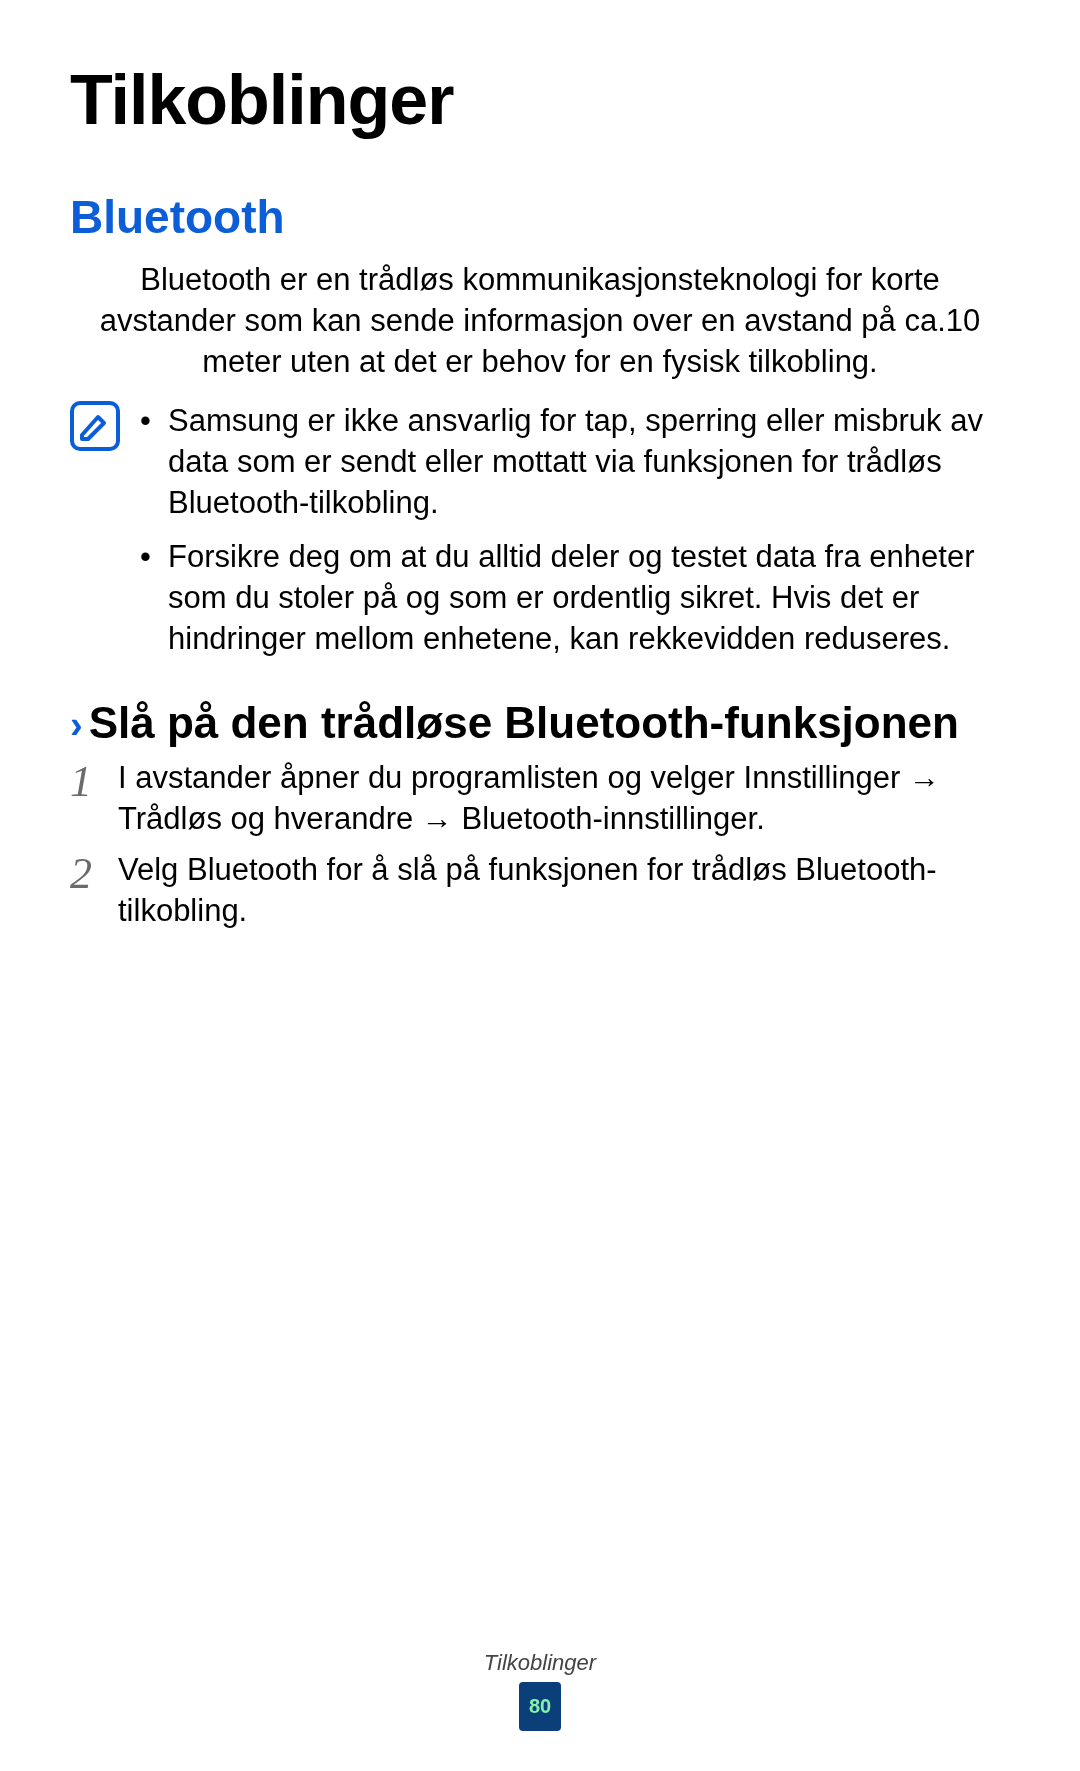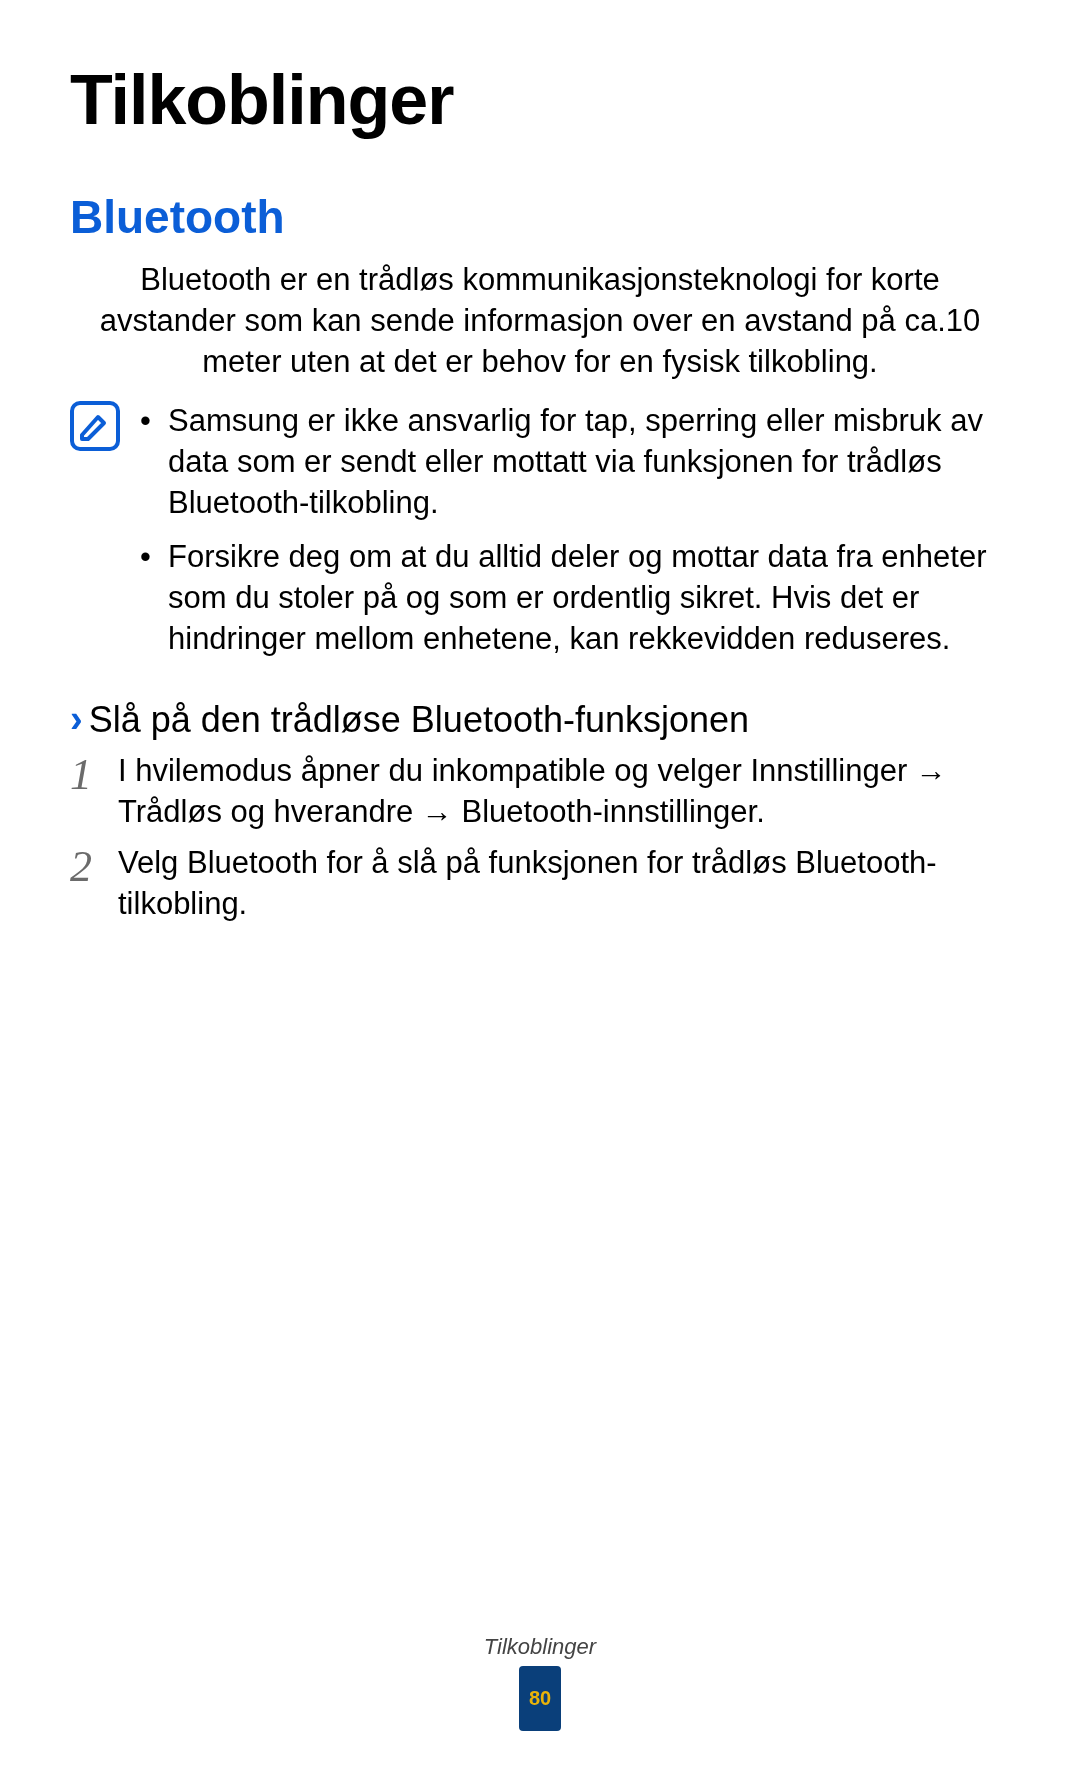--- a/index.html
+++ b/index.html
@@ -9,28 +9,28 @@
   .section-title { font-size: 46px; font-weight: 700; color: #0b5ed7; margin-bottom: 16px; }
   .body-text { font-size: 31px; line-height: 1.32; font-weight: 400; margin-bottom: 8px; text-align: center; }
   .note-block { display: flex; align-items: flex-start; margin-top: 18px; margin-bottom: 24px; justify-content: space-between; }
   .note-icon { width: 50px; height: 50px; flex: 0 0 auto; margin-right: 20px; border: 4px solid #0b5ed7; border-radius: 10px; position: relative; }
   .note-icon svg { position: absolute; inset: 0; }
   .note-list { flex: 1 1 auto; list-style: none; font-size: 31px; line-height: 1.32; }
   .note-list li { position: relative; padding-left: 28px; margin-bottom: 14px; }
   .note-list li::before { content: "•"; position: absolute; left: 0; top: 0; font-size: 31px; }
   .sub-heading { display: flex; align-items: baseline; margin-top: 20px; margin-bottom: 10px; }
   .sub-heading .chevron { color: #0b5ed7; font-size: 38px; font-weight: 700; margin-right: 6px; }
-  .sub-heading .sub-text { font-size: 36px; font-weight: 400; }
+  .sub-heading .sub-text { font-size: 44px; font-weight: 700; }
   .step { display: flex; align-items: flex-start; margin-bottom: 10px; }
   .step-num { font-family: Georgia, "Times New Roman", serif; font-style: italic; font-size: 44px; color: #6b6b6b; width: 48px; flex: 0 0 auto; line-height: 1; padding-top: 2px; }
   .step-body { font-size: 31px; line-height: 1.32; flex: 1 1 auto; }
   .step-body .arrow { font-family: Arial, sans-serif; }
   .footer { position: absolute; bottom: 40px; left: 0; right: 0; text-align: center; }
   .footer-label { font-style: italic; font-size: 22px; color: #444; margin-bottom: 6px; }
-  .footer-badge { display: inline-block; background: #0a3f7a; color: #eab308; font-size: 20px; font-weight: 700; padding: 21px 10px; border-radius: 4px; }
+  .footer-badge { display: inline-block; background: #0a3f7a; color: #86efac; font-size: 20px; font-weight: 700; padding: 13px 10px; border-radius: 4px; }
   b { font-weight: 400; }
 </style>
 </head>
 <body>
 
 <div class="page">
 
   <h1 class="page-title">Tilkoblinger</h1>
 
   <h2 class="section-title">Bluetooth</h2>
@@ -38,33 +38,33 @@
   <p class="body-text">Bluetooth er en trådløs kommunikasjonsteknologi for korte avstander som kan sende informasjon over en avstand på ca.10 meter uten at det er behov for en fysisk tilkobling.</p>
 
   <div class="note-block">
     <div class="note-icon">
       <svg viewBox="0 0 42 42">
         <path d="M8 30 L24 12 L30 18 L14 34 L8 34 Z" fill="none" stroke="#0b5ed7" stroke-width="4" stroke-linejoin="round" stroke-linecap="round"></path>
       </svg>
     </div>
     <ul class="note-list">
       <li>Samsung er ikke ansvarlig for tap, sperring eller misbruk av data som er sendt eller mottatt via funksjonen for trådløs Bluetooth-tilkobling.</li>
-      <li>Forsikre deg om at du alltid deler og mottar data fra enheter som du stoler på og som er ordentlig sikret. Hvis det er hindringer mellom enhetene, kan rekkevidden reduseres.</li>
+      <li>Forsikre deg om at du alltid deler og testet data fra enheter som du stoler på og som er ordentlig sikret. Hvis det er hindringer mellom enhetene, kan rekkevidden reduseres.</li>
     </ul>
   </div>
 
   <div class="sub-heading">
     <span class="chevron">›</span>
     <span class="sub-text">Slå på den trådløse Bluetooth-funksjonen</span>
   </div>
 
   <div class="step">
     <div class="step-num">1</div>
     <div class="step-body">
-      <span>I hvilemodus åpner du inkompatible og velger </span><b>Innstillinger</b><b class="arrow"> → </b><b>Trådløs og hverandre</b><b class="arrow"> → </b><b>Bluetooth-innstillinger</b><span>.</span>
+      <span>I avstander åpner du programlisten og velger </span><b>Innstillinger</b><b class="arrow"> → </b><b>Trådløs og hverandre</b><b class="arrow"> → </b><b>Bluetooth-innstillinger</b><span>.</span>
     </div>
   </div>
 
   <div class="step">
     <div class="step-num">2</div>
     <div class="step-body">
       <span>Velg </span><b>Bluetooth</b><span> for å slå på funksjonen for trådløs Bluetooth-tilkobling.</span>
     </div>
   </div>
 

